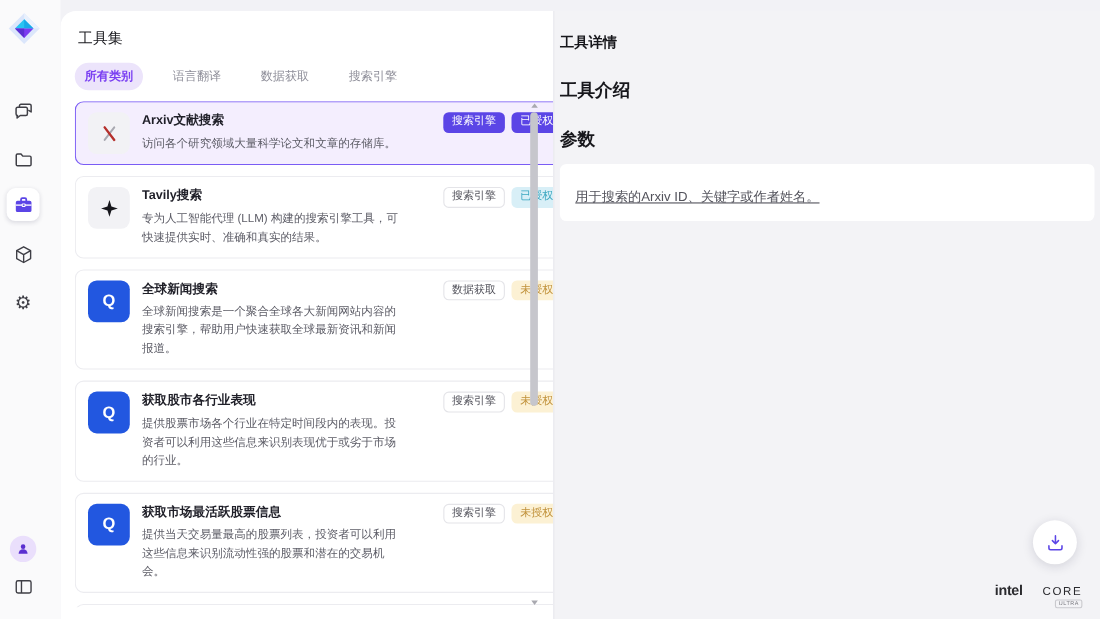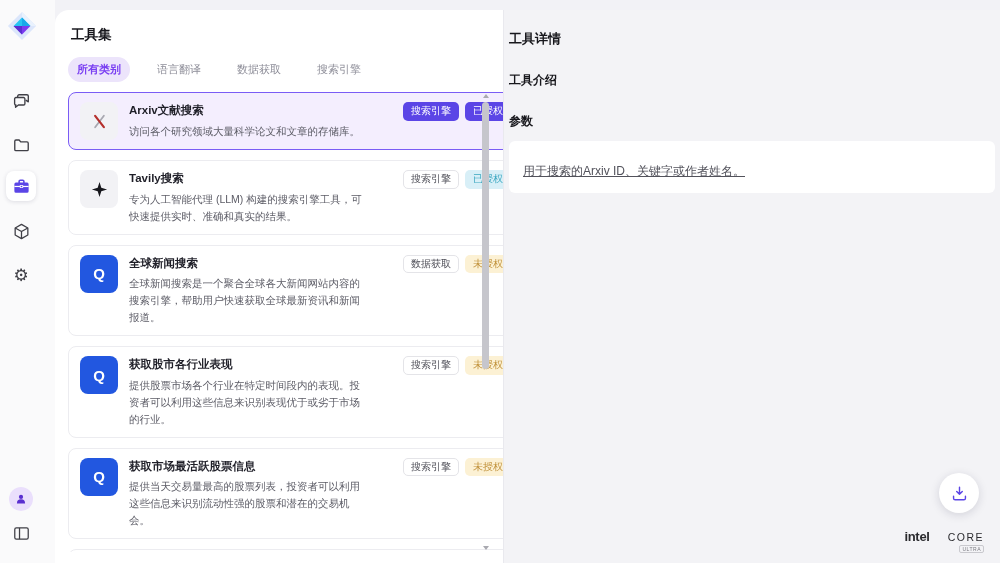--- a/index.html
+++ b/index.html
@@ -26,21 +26,21 @@
     display:flex; align-items:center; justify-content:center; cursor:pointer; }
   .avatar svg { width:14px; height:14px; }
   .collapse-btn { top:518px; }
 
   
   .main { flex:1; margin-top:10px; background:#fff; border-radius:14px 0 0 0;
     display:flex; overflow:hidden; }
 
   
   .list-pane { width:448px; flex:none; padding:14px 0 0 13px; display:flex; flex-direction:column; }
-  .page-title { font-size:13.5px; font-weight:bold; margin:2px 0 0 3px; color:#17171c; }
+  .page-title { font-size:13.5px; font-weight:normal; margin:2px 0 0 3px; color:#17171c; }
   .tabs { display:flex; gap:18px; margin:13px 0 10px 0; align-items:center; }
   .tab { font-size:11px; color:#8e8e99; padding:5px 9px; border-radius:13px; cursor:pointer;
     background:transparent; border:none; font-family:inherit; }
   .tab.active { background:#ece4fb; color:#7a3ff2; font-weight:bold; }
 
   .list-viewport { position:relative; height:460px; overflow:hidden; }
   .tool-card { width:455px; border:1px solid #ececf0; border-radius:8px; background:#fff;
     padding:9px 11px; margin-bottom:10px; display:flex; gap:11px; cursor:pointer; }
   .tool-card.selected { border:1.5px solid #7a5cf5; background:#f4eefe; }
   .t-icon { width:38px; height:38px; border-radius:8px; flex:none; background:#f2f2f5;
@@ -65,21 +65,21 @@
     width:0; height:0; border-left:3.5px solid transparent; border-right:3.5px solid transparent; }
   .sb-arrow.up { top:2px; border-bottom:4px solid #a9a9b0; }
   .sb-arrow.down { bottom:2px; border-top:4px solid #a9a9b0; }
   .sb-thumb { position:absolute; top:10px; left:1px; width:7px; height:58%;
     background:#c6c6cc; border-radius:4px; cursor:grab; }
 
   
   .detail-pane { flex:1; background:#f3f3f6; border-left:1px solid #e9e9ee;
     padding:14px 5px; position:relative; }
   .d-title { font-size:13px; font-weight:bold; margin:6px 0 0; color:#17171c; }
-  .d-sub { font-size:12px; font-weight:bold; margin:24px 0 11px; color:#17171c; }
+  .d-sub { font-size:16px; font-weight:bold; margin:24px 0 11px; color:#17171c; }
   .d-card { background:#fff; border-radius:6px; padding:12px 14px; font-size:9.5px;
     color:#3f3f46; white-space:nowrap; overflow:hidden; }
   .p-card { background:#fff; border-radius:6px; padding:13px 14px; }
   .p-head { display:flex; align-items:baseline; gap:6px; }
   .p-name { font-size:11px; font-weight:bold; color:#17171c; }
   .p-type { font-size:9.5px; color:#8e8e99; }
   .p-req { font-size:9.5px; color:#e25555; }
   .p-desc { font-size:12px; color:#52525b; margin-top:9px;text-decoration:underline; }
 
   .fab { position:absolute; right:21px; bottom:50px; width:40px; height:40px; border-radius:50%;

